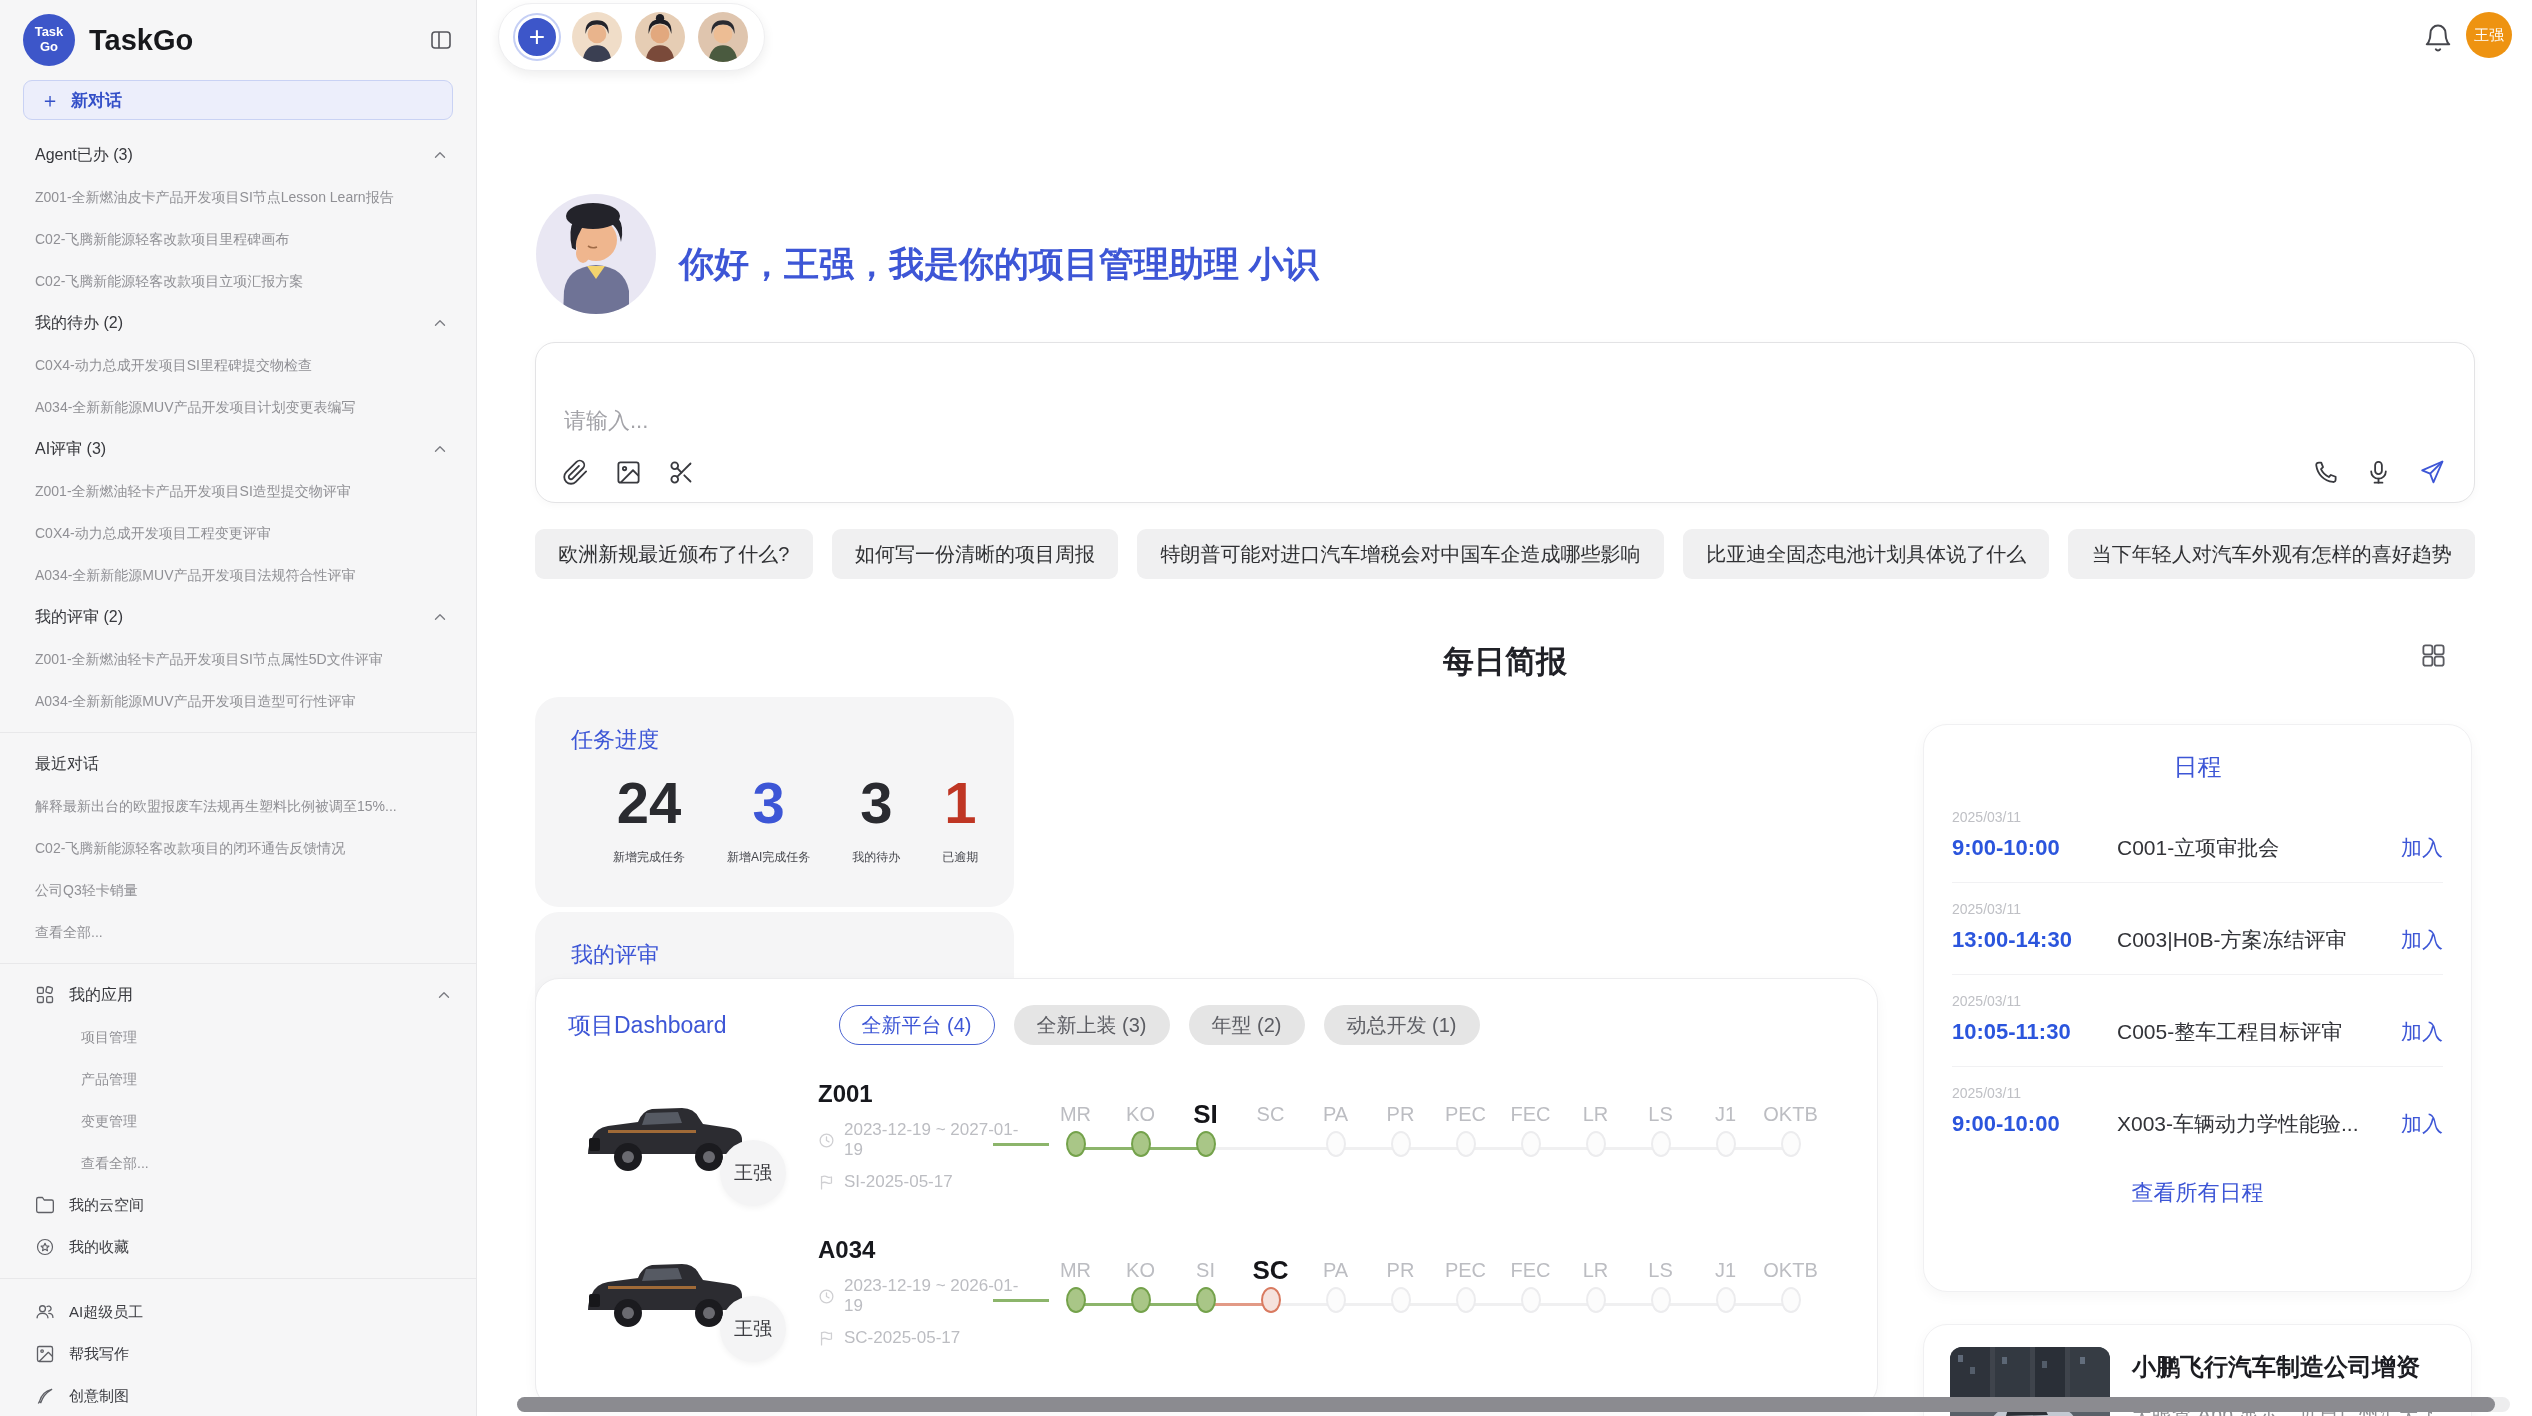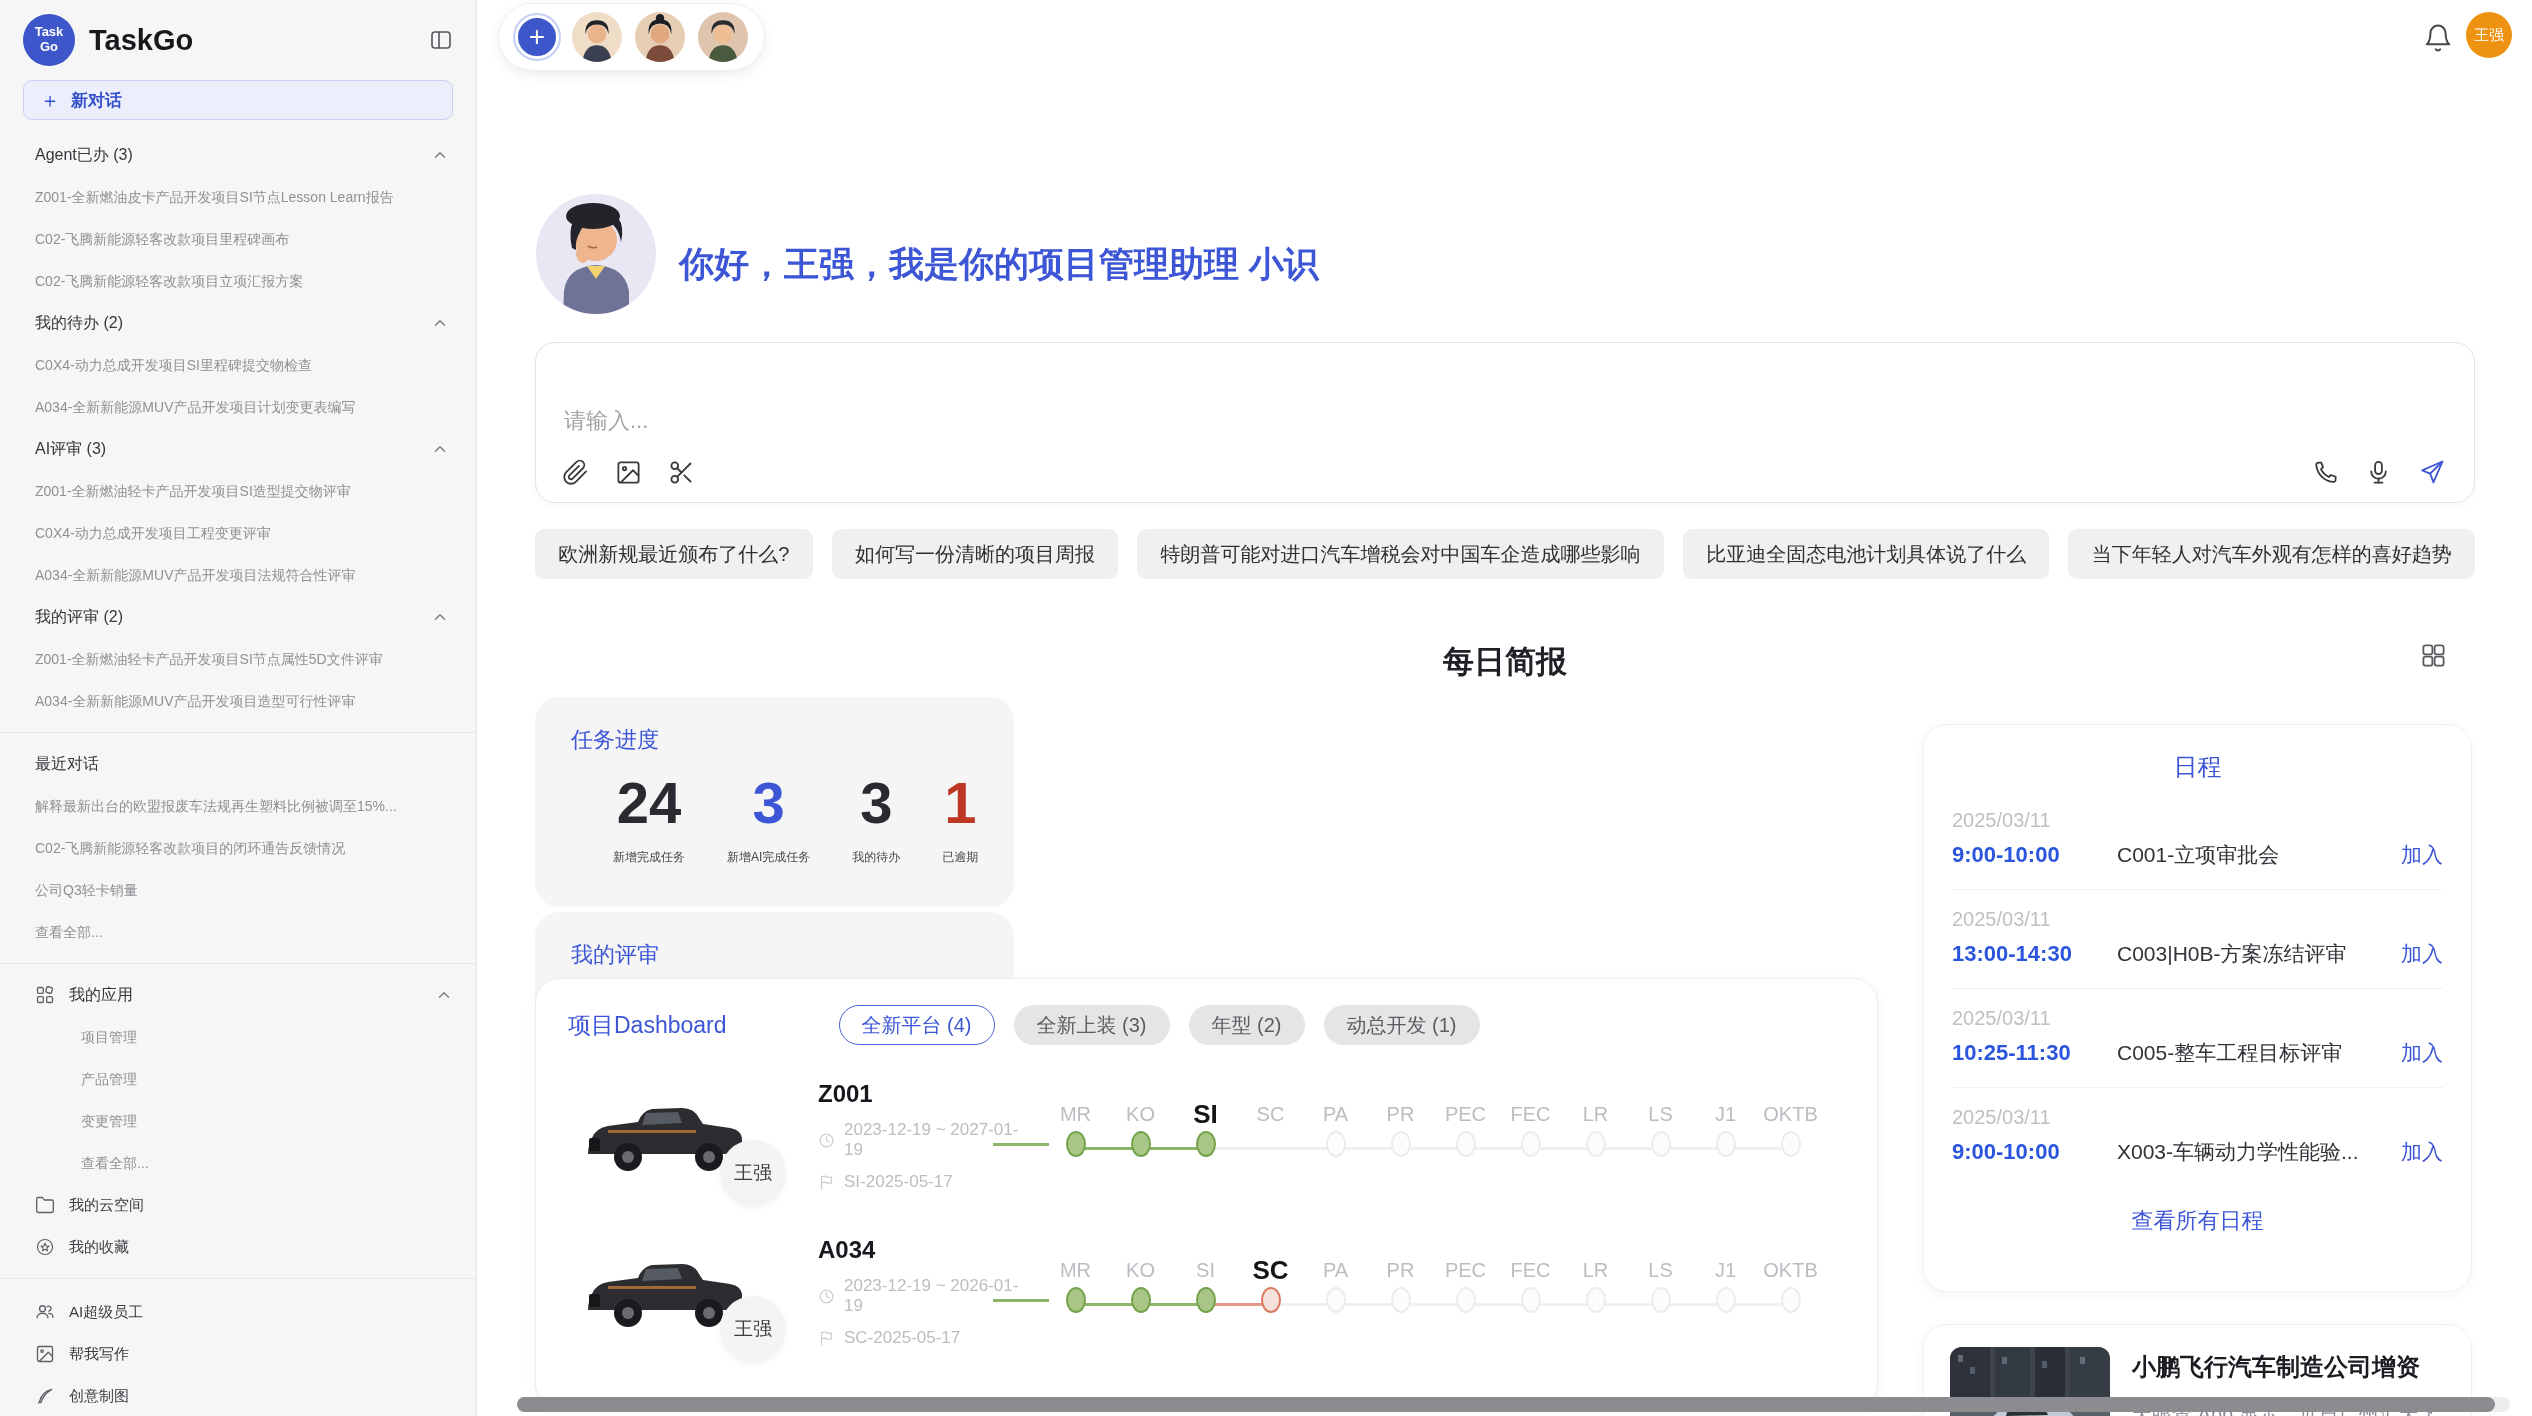--- a/index.html
+++ b/index.html
@@ -122,21 +122,21 @@
   .dot.d-hidden { visibility:hidden; }
 
   
   .sched { position:absolute; left:1923px; top:724px; width:549px; height:568px; background:#fff;
     border:1px solid #f0f0f2; border-radius:24px; box-shadow:0 4px 14px rgba(0,0,0,.04);
     padding:26px 28px; }
   .sched .t { text-align:center; font-size:24px; color:#3d56d6; }
   .sched-list { margin-top:8px; }
   .ev { padding:18px 0 20px 0; border-bottom:1px solid #f1f1f3; }
   .ev:last-child { border-bottom:none; }
-  .ev .d { font-size:20px; color:#bfc0c5; }
+  .ev .d { font-size:14px; color:#bfc0c5; }
   .ev .row { display:flex; align-items:center; margin-top:9px; }
   .ev .tm { width:165px; font-size:22px; font-weight:600; color:#2b55dd; flex:none; }
   .ev .nm { flex:1; font-size:21px; color:#323338; white-space:nowrap; overflow:hidden; }
   .ev .join { font-size:21px; color:#3d56d6; cursor:pointer; flex:none; }
   .sched-footer { text-align:center; margin-top:20px; font-size:22px; color:#3d56d6; cursor:pointer; }
 
   
   .news { position:absolute; left:1923px; top:1324px; width:549px; height:190px; background:#fff;
     border:1px solid #f0f0f2; border-radius:24px; box-shadow:0 4px 14px rgba(0,0,0,.04);
     padding:22px 26px; display:flex; gap:22px; }
@@ -808,21 +808,21 @@
           <div class="row">
             <div class="tm">13:00-14:30</div>
             <div class="nm">C003|H0B-方案冻结评审</div>
             <div class="join">加入</div>
           </div>
         </div>
 
         <div class="ev">
           <div class="d">2025/03/11</div>
           <div class="row">
-            <div class="tm">10:25-11:30</div>
+            <div class="tm">10:05-11:30</div>
             <div class="nm">C005-整车工程目标评审</div>
             <div class="join">加入</div>
           </div>
         </div>
 
         <div class="ev">
           <div class="d">2025/03/11</div>
           <div class="row">
             <div class="tm">9:00-10:00</div>
             <div class="nm">X003-车辆动力学性能验...</div>

